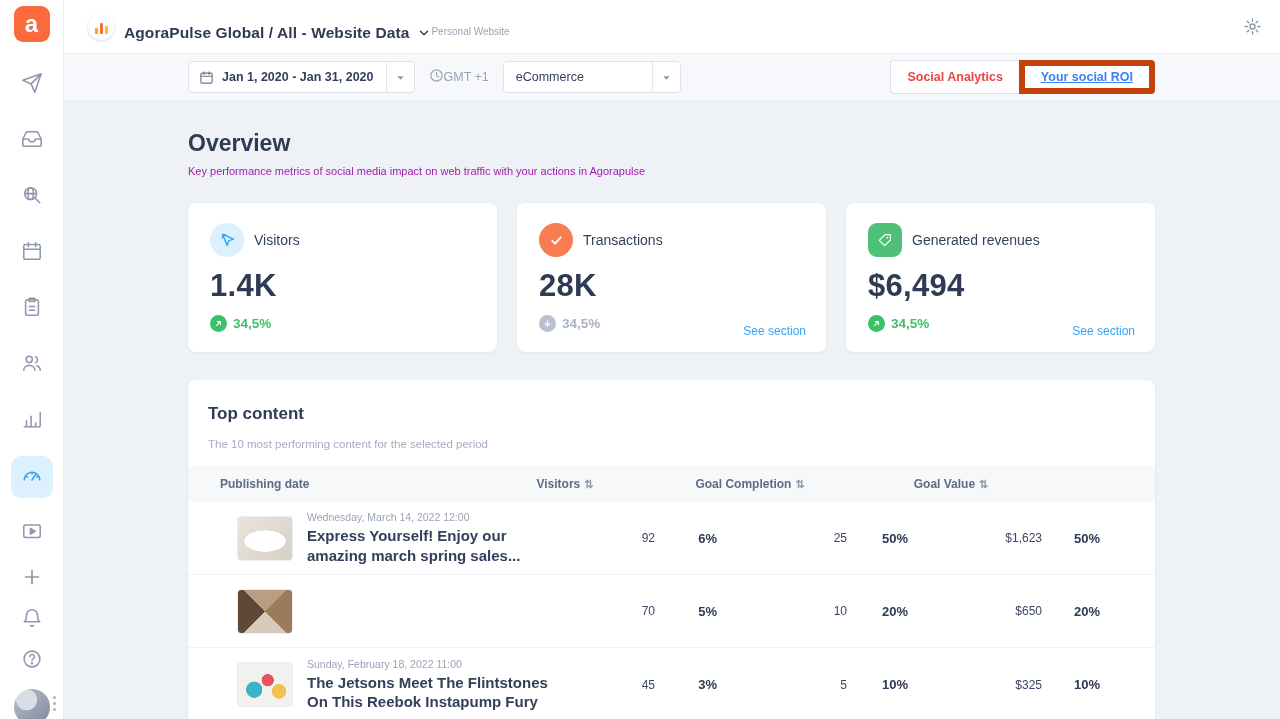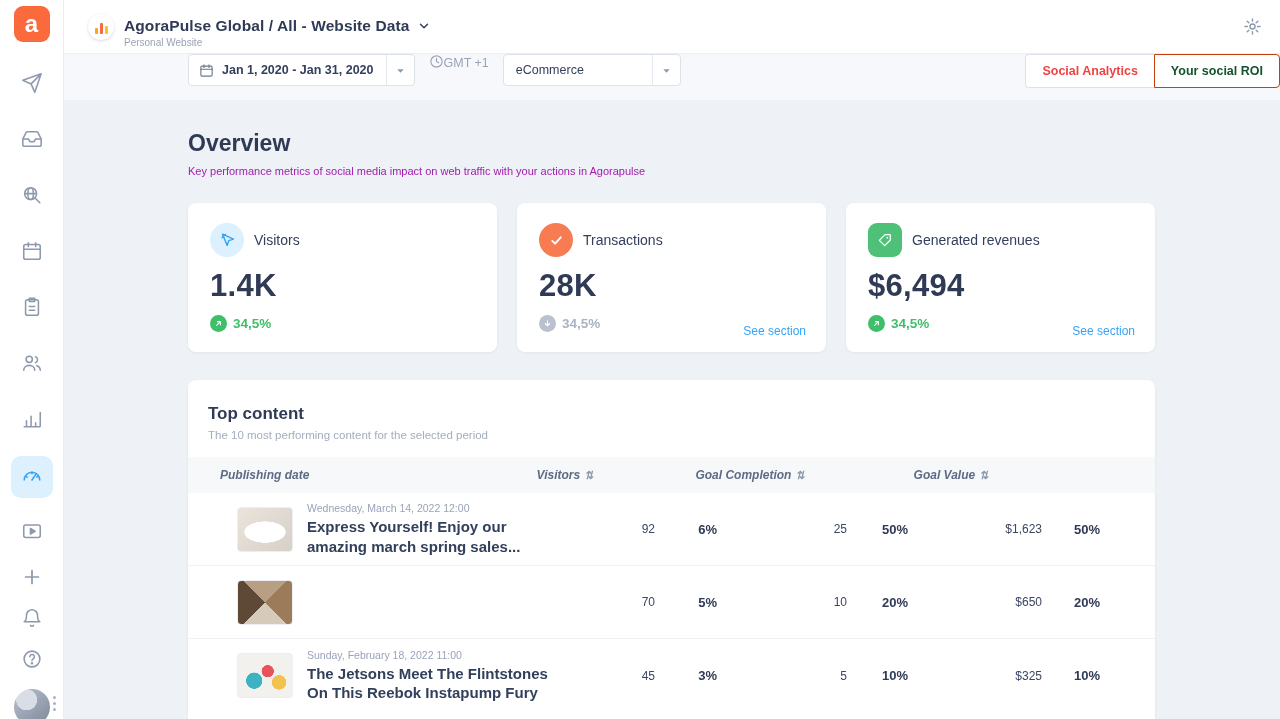--- a/index.html
+++ b/index.html
@@ -27,44 +27,44 @@
 
   
   .header { position:absolute; left:64px; top:0; right:0; height:54px; background:#fff;
             border-bottom:1px solid #eceef3; display:flex; align-items:center; padding:0 18px 0 24px; z-index:4; }
   .mini-analytics { width:26px; height:26px; border-radius:50%; background:#fff; box-shadow:0 1px 3px rgba(40,50,80,.18);
                     display:flex; align-items:flex-end; justify-content:center; gap:2px; padding-bottom:6px; }
   .mini-analytics i { width:3px; border-radius:1px; display:block; }
   .mini-analytics i:nth-child(1){ height:6px; background:#f5a623; }
   .mini-analytics i:nth-child(2){ height:11px; background:#fa6a3d; }
   .mini-analytics i:nth-child(3){ height:8px; background:#fbc02d; }
-  .title-block { margin-left:10px; display:flex; flex-direction:column;margin-top:12px; }
+  .title-block { margin-left:10px; display:flex; flex-direction:row;margin-top:12px; }
   .title-row { display:flex; align-items:center; gap:8px; cursor:pointer; }
   .page-title { font-size:15.5px; font-weight:bold; color:#2f3a55; letter-spacing:.1px; }
   .title-chevron { color:#2f3a55; display:flex; }
   .page-subtitle { font-size:10px; color:#9aa3b5; margin-top:2px; }
   .gear { margin-left:auto; color:#8e99ad; cursor:pointer; display:flex; }
 
   
   .toolbar { position:absolute; left:64px; top:54px; right:0; height:46px; background:#f7f8fb;
-             display:flex; align-items:flex-start; padding-left:124px; z-index:3; }
+             display:flex; align-items:center; padding-left:124px; padding-right:125px; z-index:3; }
   .btn { background:#fff; border:1px solid #dde2ea; border-radius:4px; height:32px; display:flex; align-items:center;
          font-size:12.5px; font-weight:bold; color:#33405c; cursor:pointer; }
   .date-btn { padding:0 0 0 10px; }
   .date-btn .cal-ic { color:#6b778d; display:flex; margin-right:8px; }
   .date-btn .txt { padding-right:12px; }
   .dd-arrow { border-left:1px solid #e3e7ee; height:100%; width:28px; display:flex; align-items:center; justify-content:center; color:#8e99ad; }
   .gmt { display:flex; align-items:center; margin-left:14px; color:#9aa3b5; font-size:12.5px; }
   .select-btn { margin-left:14px; width:178px; justify-content:space-between; padding-left:12px; font-weight:normal; }
   .toolbar-spacer { flex:1; }
   .toggle-group { display:flex; }
   .toggle-btn { height:34px; padding:0 16px; display:flex; align-items:center; font-size:12.5px; font-weight:bold;
                 background:#fff; cursor:pointer; }
   .toggle-btn.inactive { border:1px solid #dde2ea; border-right:none; border-radius:4px 0 0 4px; color:#ef4444; }
-  .toggle-btn.active { border:1px solid #c2410c; border-radius:0 4px 4px 0; color:#14532d; }
+  .toggle-btn.active { border:6px solid #c2410c; border-radius:0 4px 4px 0; color:#3b82f6;text-decoration:underline; }
 
   
   .main { position:absolute; left:64px; top:100px; right:0; bottom:0; padding:30px 125px 0 124px; overflow:hidden; }
   .ov-title { font-size:23px; font-weight:bold; color:#2f3a55; }
   .ov-sub { font-size:11px; color:#a21caf; margin-top:8px; }
 
   .cards { display:flex; gap:20px; margin-top:26px; }
   .card { flex:1; background:#fff; border-radius:8px; box-shadow:0 1px 3px rgba(40,50,80,.06);
           padding:20px 22px 16px; height:149px; position:relative; }
   .card-head { display:flex; align-items:center; gap:10px; }
@@ -78,22 +78,22 @@
   .trend { display:flex; align-items:center; gap:6px; margin-top:11px; font-size:13.5px; font-weight:bold; }
   .trend-ic { width:17px; height:17px; border-radius:50%; display:flex; align-items:center; justify-content:center; color:#fff; }
   .trend.up { color:#3fbf6a; } .trend.up .trend-ic { background:#3fbf6a; }
   .trend.down { color:#aab3c2; } .trend.down .trend-ic { background:#b9c1cf; }
   .see-section { position:absolute; right:20px; bottom:14px; font-size:12px; color:#35a3f5; cursor:pointer; }
 
   
   .tc-card { margin-top:28px; background:#fff; border-radius:8px; box-shadow:0 1px 3px rgba(40,50,80,.06);
              padding-top:24px; height:480px; }
   .tc-title { font-size:17px; font-weight:bold; color:#2f3a55; padding-left:20px; }
-  .tc-sub { font-size:11.5px; color:#a4adbe; padding-left:20px; margin-top:5px; }
-  .t-head { position:relative; margin-top:16px; height:36px; background:#f6f8fa; display:flex; align-items:center;font-style:italic; }
+  .tc-sub { font-size:11.5px; color:#a4adbe; padding-left:20px; margin-top:14px; }
+  .t-head { position:relative; margin-top:16px; height:36px; background:#f6f8fa; display:flex; align-items:center; }
   .t-head .col-pub { padding-left:32px; font-size:12px; font-weight:bold; color:#5f6b85; }
   .t-head .sort-col { position:absolute; transform:translateX(-50%); font-size:12px; font-weight:bold; color:#5f6b85;
                       display:flex; align-items:center; gap:4px; cursor:pointer; white-space:nowrap; }
   .sort-glyph { font-size:11px; color:#8e99ad; }
   .t-row { display:grid; grid-template-columns:340px 95px 62px 130px 61px 134px 58px;
            padding:0 55px 0 32px; align-items:center; height:73px; border-bottom:1px solid #f0f2f6; }
   .t-row:last-child { border-bottom:none; }
   .cell-num { font-size:12px; color:#3a4663; text-align:right; }
   .cell-pct { font-size:13px; font-weight:bold; color:#2f3a55; text-align:right; }
   .pub-cell { display:flex; align-items:center; gap:14px; cursor:pointer;padding-left:17px; }

